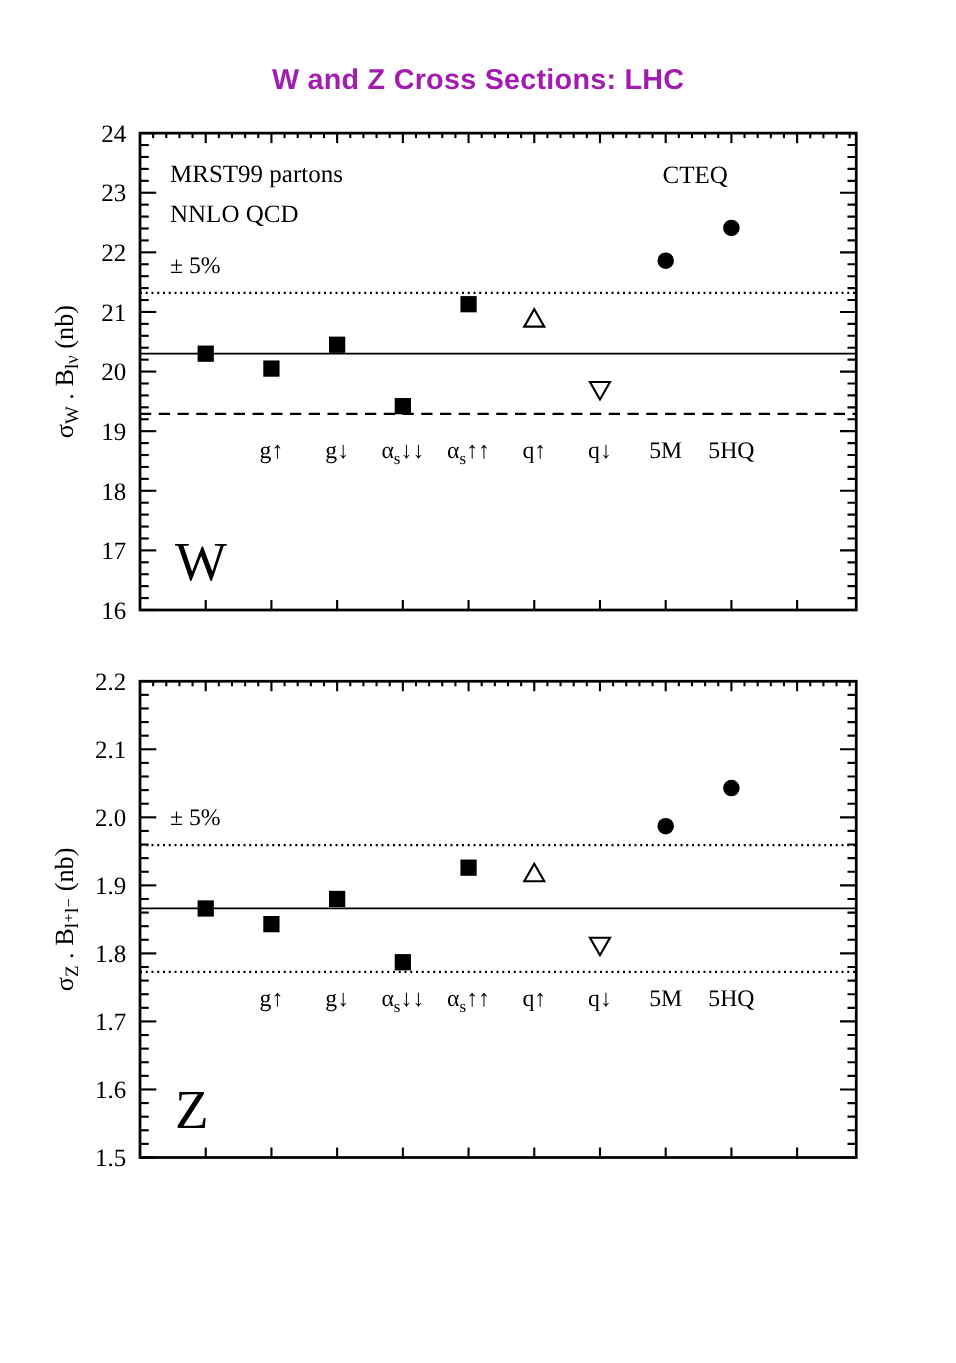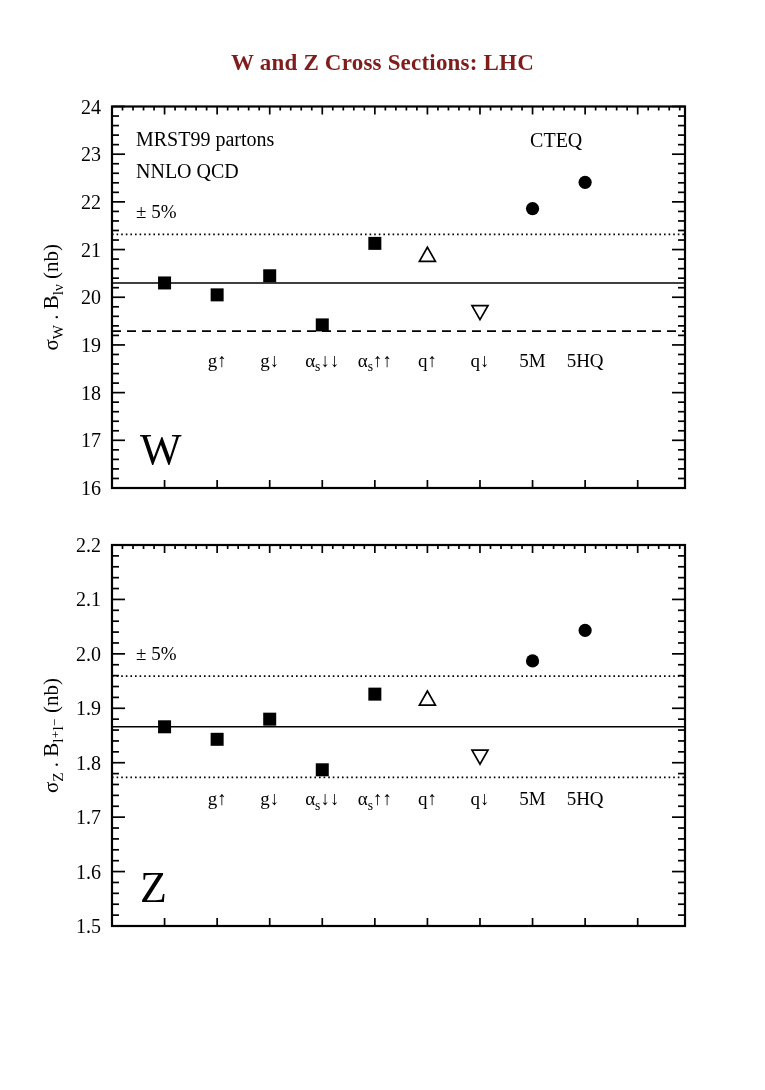--- a/index.html
+++ b/index.html
@@ -9,24 +9,24 @@
     height: 1090px;
     background: #ffffff;
     overflow: hidden;
   }
   .fig-title {
     position: absolute;
     top: 50px;
     left: 0;
     width: 765px;
     text-align: center;
-    font-family: Liberation Serif, serif;
+    font-family: Liberation Sans, sans-serif;
     font-weight: bold;
     font-size: 23px;
-    color: #7f1d1d;
+    color: #a21caf;
     letter-spacing: 0.2px;
   }
   #chart-svg { position: absolute; top: 0; left: 0; }
 </style>
 </head>
 <body>
 
 <div class="canvas">
   <div class="fig-title">W and Z Cross Sections: LHC</div>
   <svg id="chart-svg" width="765" height="1090" xmlns="http://www.w3.org/2000/svg">

